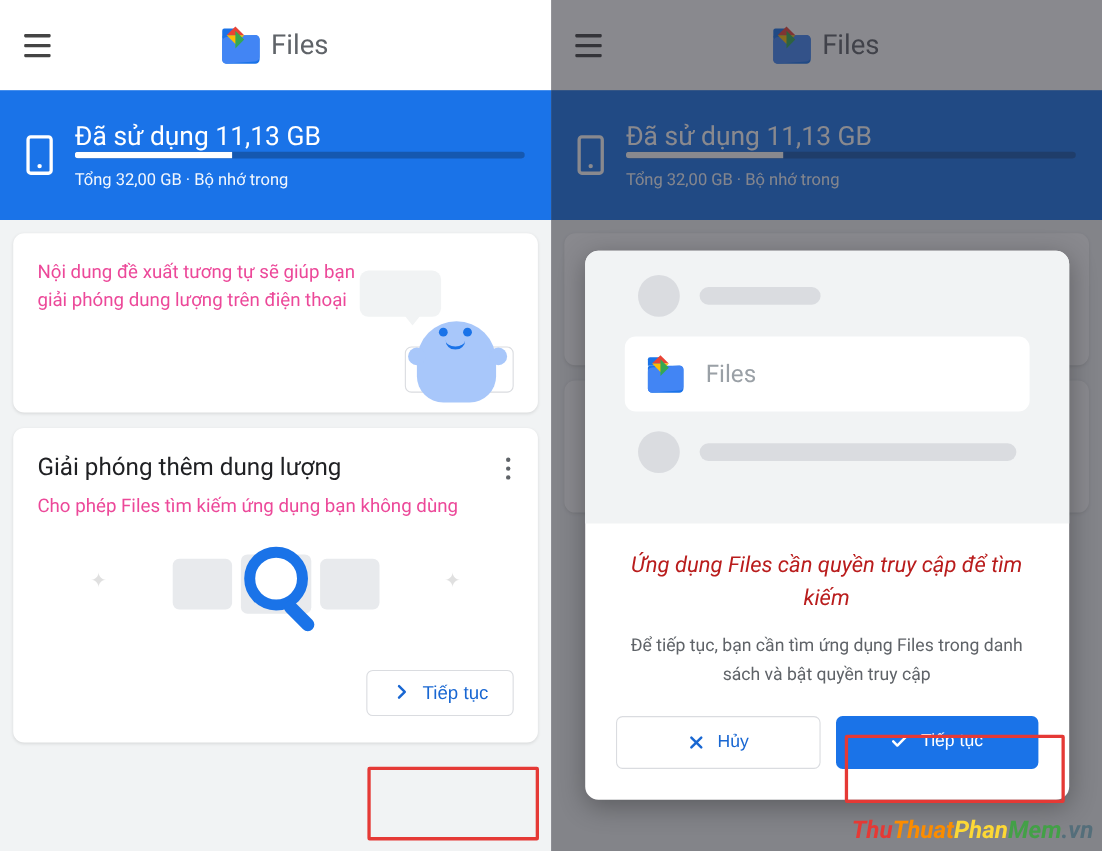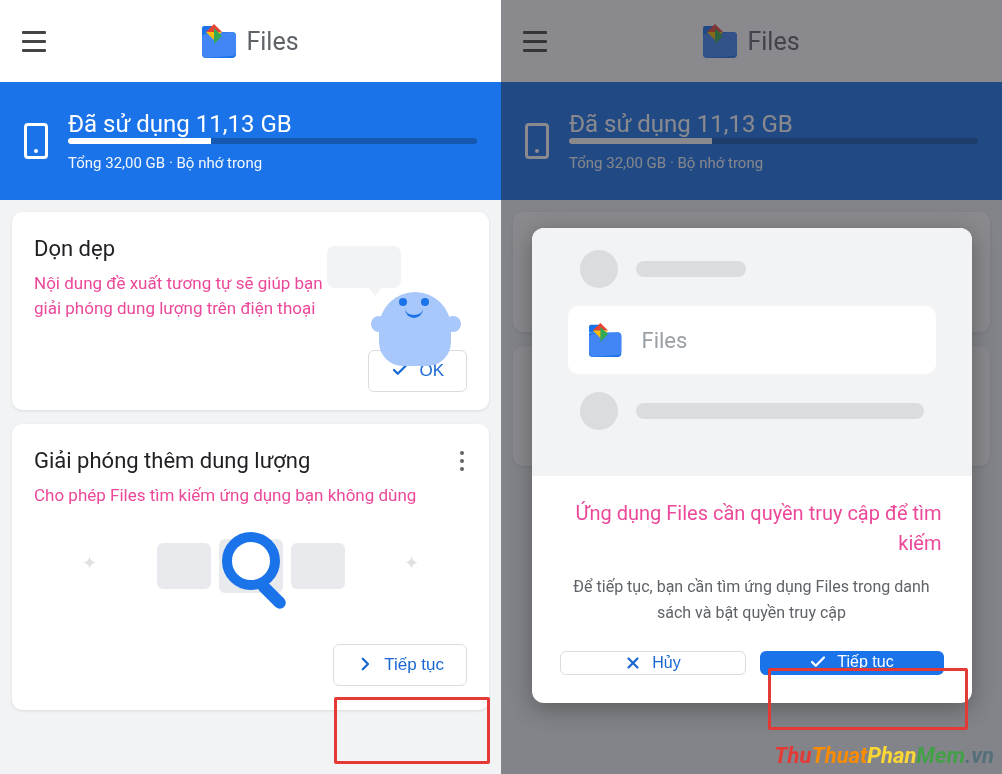--- a/index.html
+++ b/index.html
@@ -79,24 +79,24 @@
 
   
   .modal { position:absolute; left:50%; transform:translateX(-50%); top:228px; width:440px; background:#fff; border-radius:12px; z-index:10; box-shadow:0 6px 24px rgba(0,0,0,0.3); padding-bottom:22px;}
   .modal-hero { background:#f1f3f4; border-radius:12px 12px 0 0; padding:22px 0 28px; position:relative;}
   .modal-hero .row { display:flex; align-items:center; gap:18px; margin:0 48px 18px;}
   .modal-hero .circle { width:38px; height:38px; background:#dadce0; border-radius:50%; flex-shrink:0;}
   .modal-hero .bar { height:16px; background:#dadce0; border-radius:8px; flex:1;}
   .modal-hero .bar.short { flex:0 0 110px;}
   .modal-hero .featured { background:#fff; margin:0 36px 18px; padding:16px 20px; border-radius:10px; display:flex; align-items:center; gap:14px;}
   .modal-hero .featured .flabel { color:#9aa0a6; font-size:22px;}
-  .modal-title { font-size:20px; color:#ec4899; text-align:right; padding:22px 30px 8px; line-height:1.5;}
+  .modal-title { font-size:20px; color:#b91c1c; text-align:center; padding:22px 30px 8px; line-height:1.5;font-style:italic;}
   .modal-text { font-size:16px; color:#5f6368; text-align:center; padding:8px 28px 4px; line-height:1.6;}
   .modal-actions { display:flex; justify-content:space-between; padding:22px 28px 6px; gap:14px;}
-  .modal-actions .btn { flex:1; justify-content:center; padding:2px 10px; font-size:16px;}
+  .modal-actions .btn { flex:1; justify-content:center; padding:14px 10px; font-size:16px;}
 
   .panel-inner { height:100%; display:flex; flex-direction:column;}
   .fill-bg { background:#f1f3f4; flex:1;}
   .cards-wrap { background:#f1f3f4; padding:12px 12px 0; }
   .smallcard { background:#fff; border-radius:10px; padding:24px 22px; margin-bottom:14px; box-shadow:0 1px 3px rgba(0,0,0,0.1); height:120px;}
 
   .watermark { position:absolute; right:8px; bottom:6px; font-size:22px; font-weight:700; font-style:italic; z-index:60;}
   .watermark .a { color:#e53935;} .watermark .b{color:#fb8c00;} .watermark .c{color:#fdd835;} .watermark .d{color:#43a047;} .watermark .f{color:#546e7a;}
 
   .files-logo.sm { width:40px; height:36px; transform:scale(0.95);}
@@ -136,21 +136,20 @@
           <div class="storage-used">Đã sử dụng 11,13 GB</div>
           <div class="progress">
             <div class="progress-fill" style="width: 35%;"></div>
           </div>
           <div class="storage-sub">Tổng 32,00 GB · Bộ nhớ trong</div>
         </div>
       </div>
 
       <div class="cards-wrap fill-bg">
         <div class="card">
-          <div class="card-title">Dọn dẹp</div>
           <div class="card-text">Nội dung đề xuất tương tự sẽ giúp bạn giải phóng dung lượng trên điện thoại</div>
           <div class="ghost">
             <div class="bubble"></div>
             <div class="body"></div>
             <div class="eye l"></div>
               <div class="eye r"></div>
               <div class="mouth"></div>
             <div class="arm l"></div>
               <div class="arm r"></div>
           </div>

